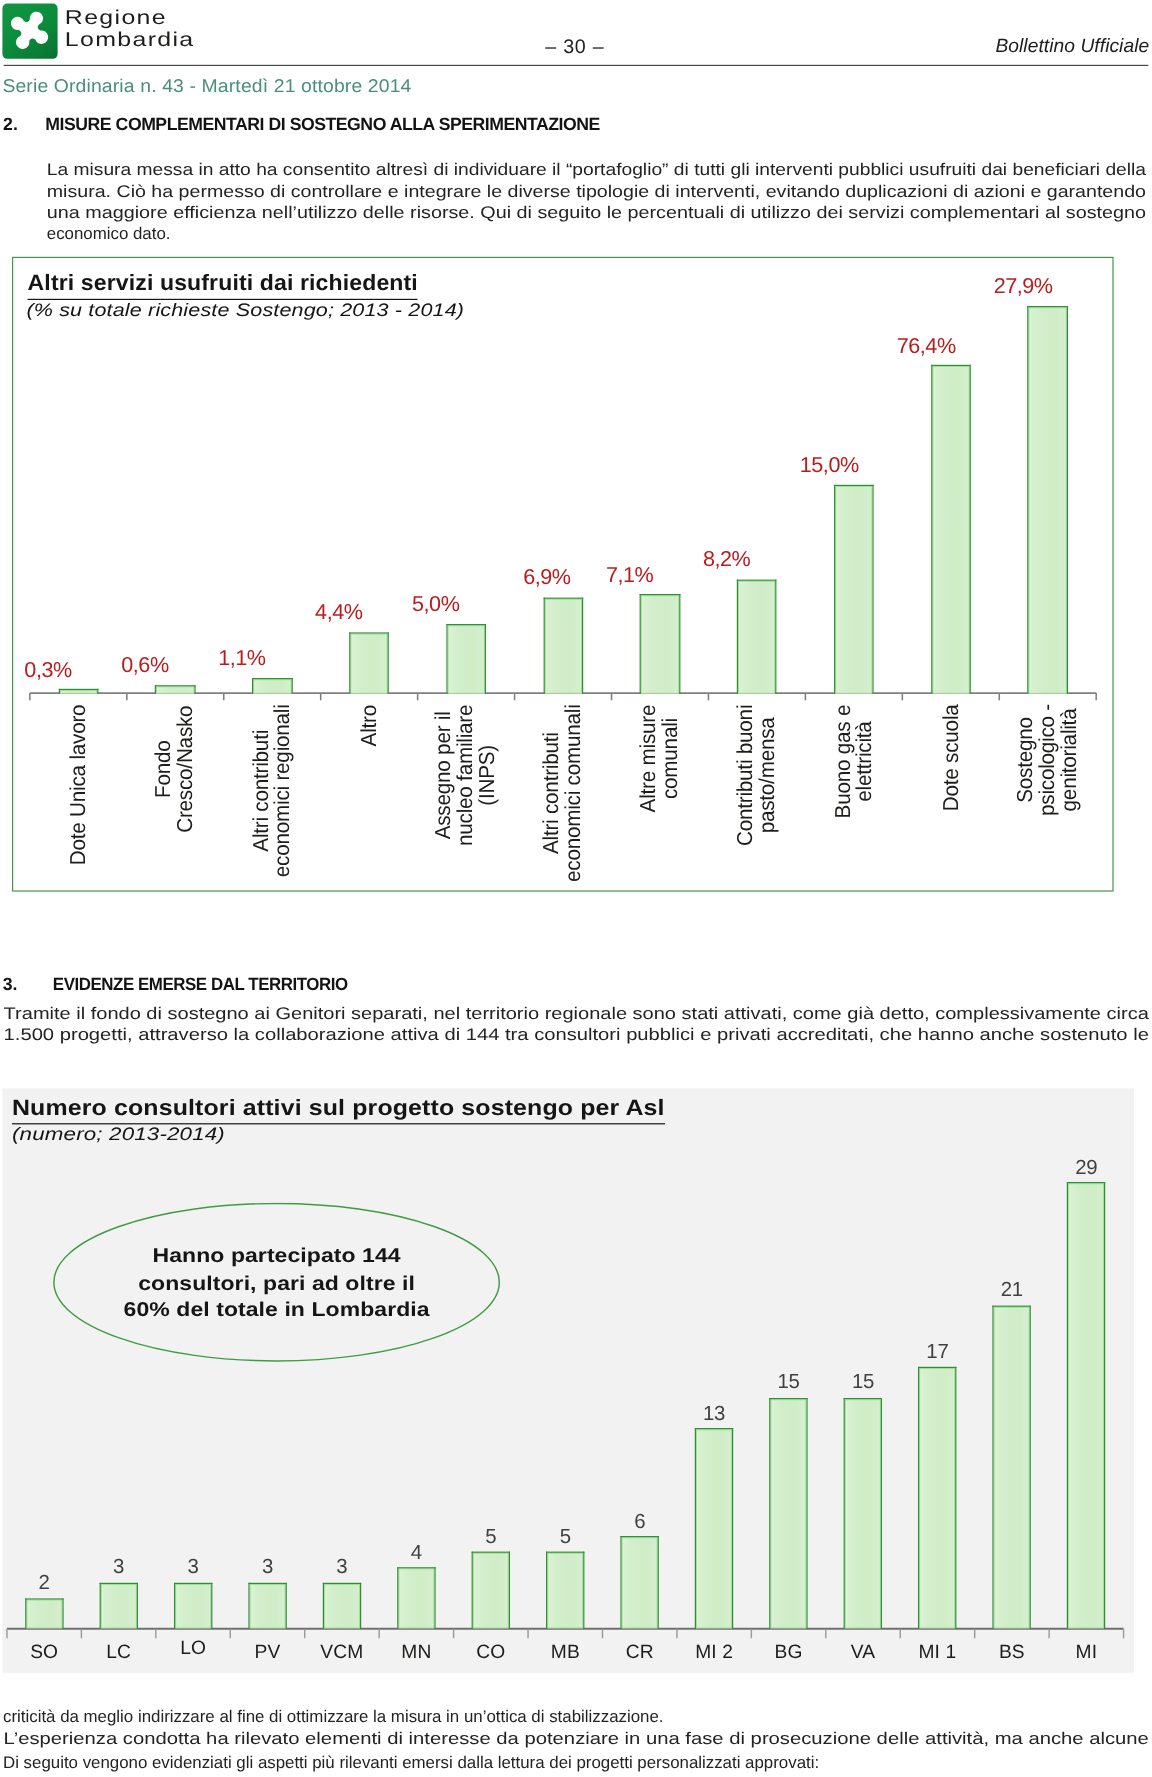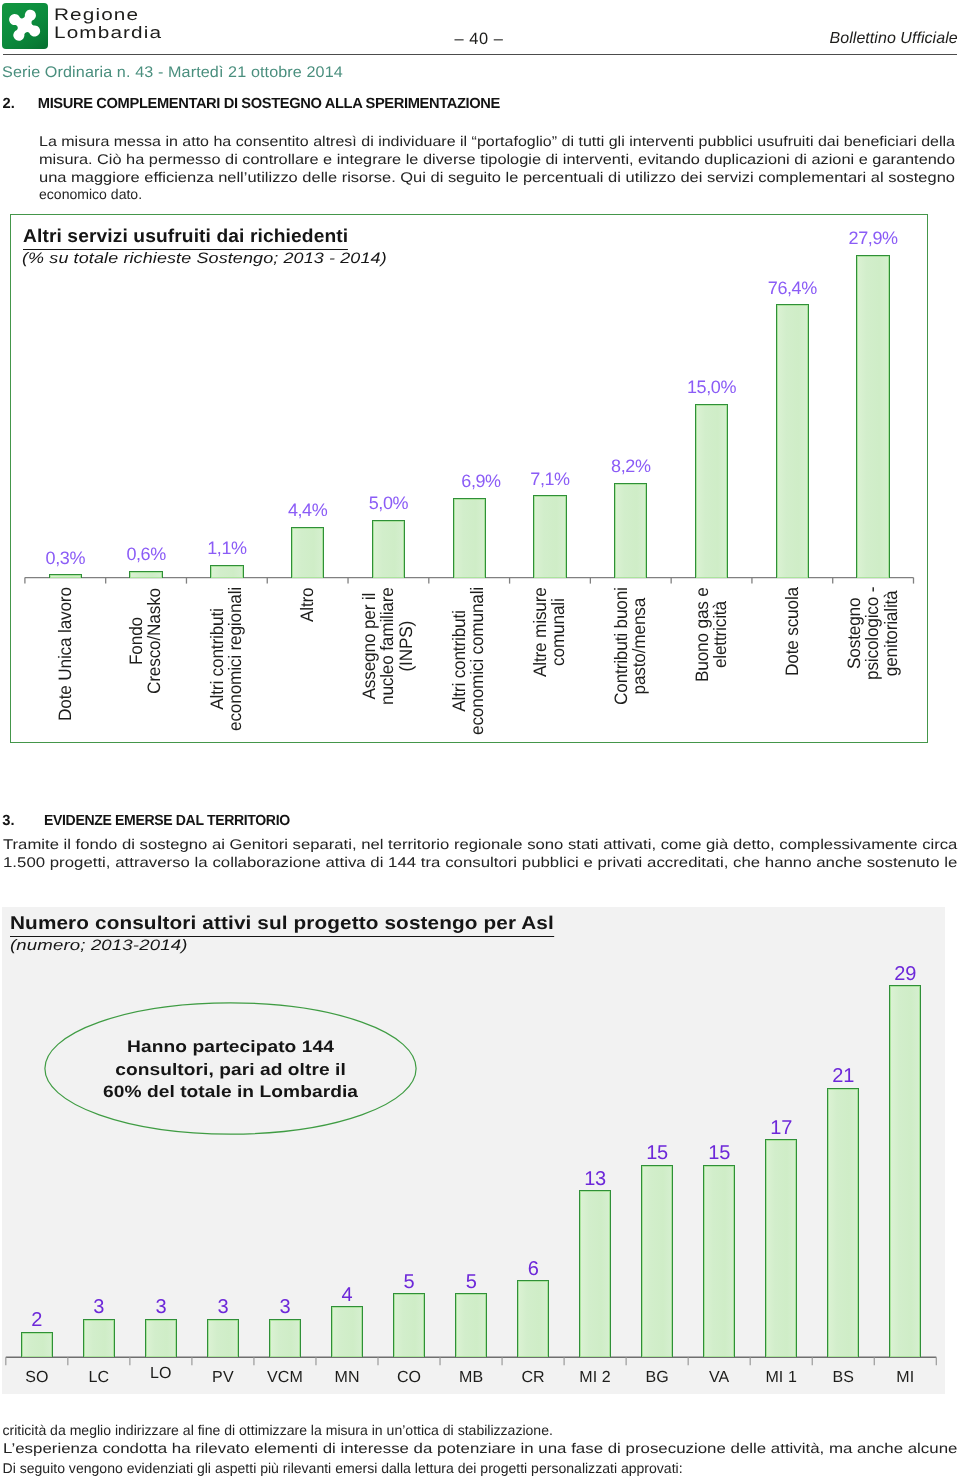--- a/index.html
+++ b/index.html
@@ -42,42 +42,42 @@
       transform:scaleX(1.038);transform-origin:0 50%;}
   #c1-sub{position:absolute;left:11px;top:35.4px;font-family:"Liberation Sans",sans-serif;
       font-style:italic;font-size:15.1px;color:#151515;letter-spacing:0.1px;white-space:nowrap;
       width:fit-content;transform:scaleX(1.19);transform-origin:0 50%;}
   .c1-plot{position:absolute;left:0;top:0;width:918px;height:529px;}
   .bar1{position:absolute;box-sizing:border-box;
       background:linear-gradient(to right,#dcf2d4 0%,#d2eecb 30%,#cfedc7 70%,#d6efd0 100%);
       border:1.25px solid #2f8f38;border-bottom:none;
       box-shadow:inset 0 0 0 0.8px #9ee08f;}
   .blab1{position:absolute;font-family:"Liberation Sans",sans-serif;font-size:18px;
-      color:#8b5cf6;text-align:center;white-space:nowrap;letter-spacing:-0.4px;}
+      color:#b91c1c;text-align:left;white-space:nowrap;letter-spacing:-0.4px;}
   .cat1{position:absolute;font-family:"Liberation Sans",sans-serif;font-size:18px;
       color:#1d1d1b;letter-spacing:-0.2px;transform-origin:0 0;transform:rotate(-90deg) scaleX(0.958);
       text-align:center;line-height:18.4px;white-space:nowrap;}
 
   
   #chart2{position:absolute;left:2px;top:907px;width:943px;height:487px;
       background:#f2f2f2;box-sizing:border-box;}
   #c2-title{position:absolute;left:8px;top:4.6px;font-family:"Liberation Sans",sans-serif;
       font-weight:bold;font-size:18.5px;color:#151515;letter-spacing:0.1px;
       border-bottom:1.8px solid #151515;padding-bottom:2.2px;display:inline-block;white-space:nowrap;
       transform:scaleX(1.122);transform-origin:0 50%;}
   #c2-sub{position:absolute;left:8px;top:29.6px;font-family:"Liberation Sans",sans-serif;
       font-style:italic;font-size:15.1px;color:#151515;letter-spacing:0.1px;white-space:nowrap;
       width:fit-content;transform:scaleX(1.235);transform-origin:0 50%;}
   .c2-plot{position:absolute;left:0;top:0;width:943px;height:487px;}
   .bar2{position:absolute;box-sizing:border-box;
       background:linear-gradient(to right,#dcf2d4 0%,#d2eecb 30%,#cfedc7 70%,#d6efd0 100%);
       border:1.25px solid #2f8f38;border-bottom:none;
       box-shadow:inset 0 0 0 0.8px #9ee08f;}
-  .blab2{position:absolute;font-family:"Liberation Sans",sans-serif;font-size:20px;
-      color:#6d28d9;text-align:center;white-space:nowrap;letter-spacing:-0.2px;}
+  .blab2{position:absolute;font-family:"Liberation Sans",sans-serif;font-size:17px;
+      color:#404040;text-align:center;white-space:nowrap;letter-spacing:-0.2px;}
   .cat2{position:absolute;font-family:"Liberation Sans",sans-serif;font-size:16px;
       color:#1d1d1b;text-align:center;white-space:nowrap;letter-spacing:0.1px;}
   #c2-note{position:absolute;left:44px;top:1002px;width:373px;height:133px;}
   #c2-note-text{position:absolute;left:44px;top:1036px;width:373px;text-align:center;
       font-family:"Liberation Sans",sans-serif;font-weight:bold;font-size:16.6px;
       line-height:22.5px;color:#151515;letter-spacing:0.05px;}
   #c2-note-text>div{transform:scaleX(1.155);}
 </style>
 </head>
 <body>
@@ -86,21 +86,21 @@
 
   <div id="hdr-logo">
     <svg width="46" height="46" viewBox="-11 -11 122 122">
       <path fill="#ffffff" d="M 49.67 24.16 A 14.80 14.80 0 1 1 69.31 35.49 A 8.00 8.00 0 0 0 72.84 48.67 L 72.84 48.67 A 14.80 14.80 0 1 1 61.51 68.31 A 8.00 8.00 0 0 0 48.33 71.84 L 48.33 71.84 A 14.80 14.80 0 1 1 28.69 60.51 A 8.00 8.00 0 0 0 25.16 47.33 L 25.16 47.33 A 14.80 14.80 0 1 1 36.49 27.69 A 8.00 8.00 0 0 0 49.67 24.16 Z"></path>
     </svg>
   </div>
   <div id="hdr-wordmark">
     <span class="l">Regione</span>
     <span class="l">Lombardia</span>
   </div>
-  <div id="hdr-pageno">– 40 –</div>
+  <div id="hdr-pageno">– 30 –</div>
   <div id="hdr-bolletino">Bollettino Ufficiale</div>
   <div id="hdr-rule"></div>
   <div id="hdr-series">Serie Ordinaria n. 43 - Martedì 21 ottobre 2014</div>
 
   <div class="sec-num" style="left:2.6px;top:95.5px">2.</div>
   <div class="sec-head" style="left:37.8px;top:95.5px">MISURE COMPLEMENTARI DI SOSTEGNO ALLA SPERIMENTAZIONE</div>
   <div class="bodytext" id="p-sec2" style="left:39px;top:133px;width:916px">
       <span class="jl"><i style="transform: scaleX(1.1401);">La misura messa in atto ha consentito altresì di individuare il “portafoglio” di tutti gli interventi pubblici usufruiti dai beneficiari della</i></span>
       <span class="jl"><i style="transform: scaleX(1.1626);">misura. Ciò ha permesso di controllare e integrare le diverse tipologie di interventi, evitando duplicazioni di azioni e garantendo</i></span>
       <span class="jl"><i style="transform: scaleX(1.1724);">una maggiore efficienza nell’utilizzo delle risorse. Qui di seguito le percentuali di utilizzo dei servizi complementari al sostegno</i></span>

